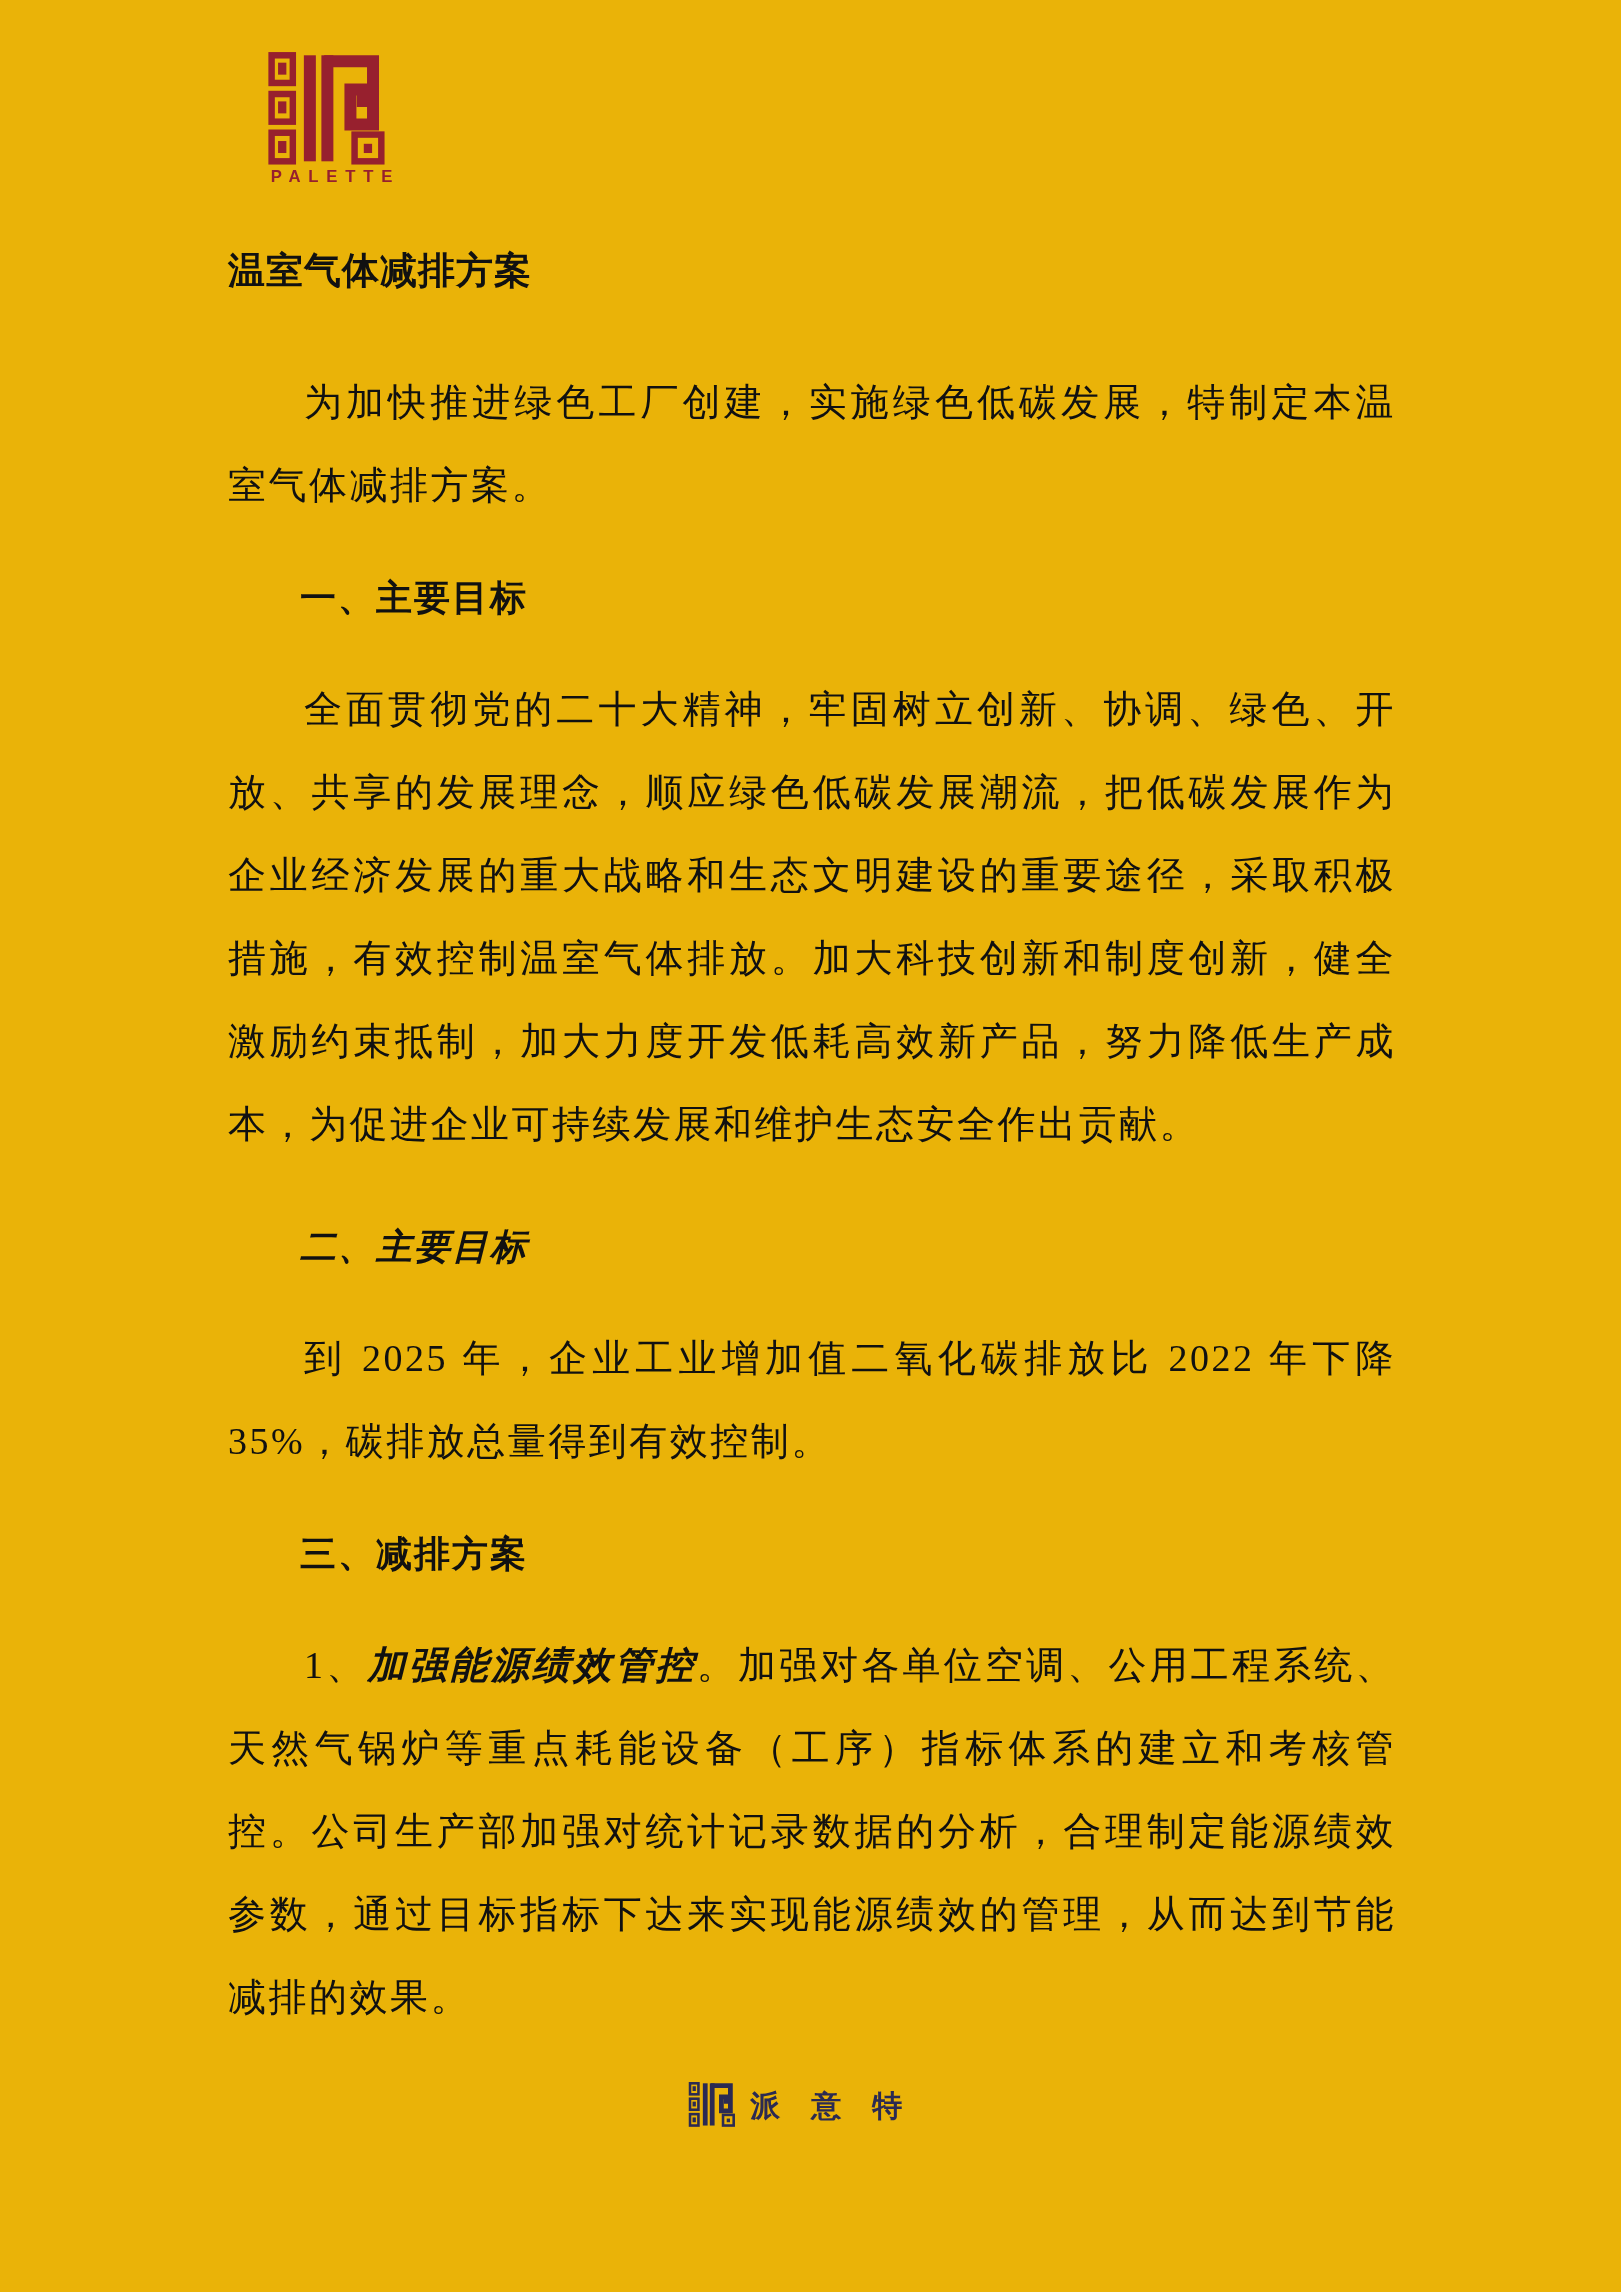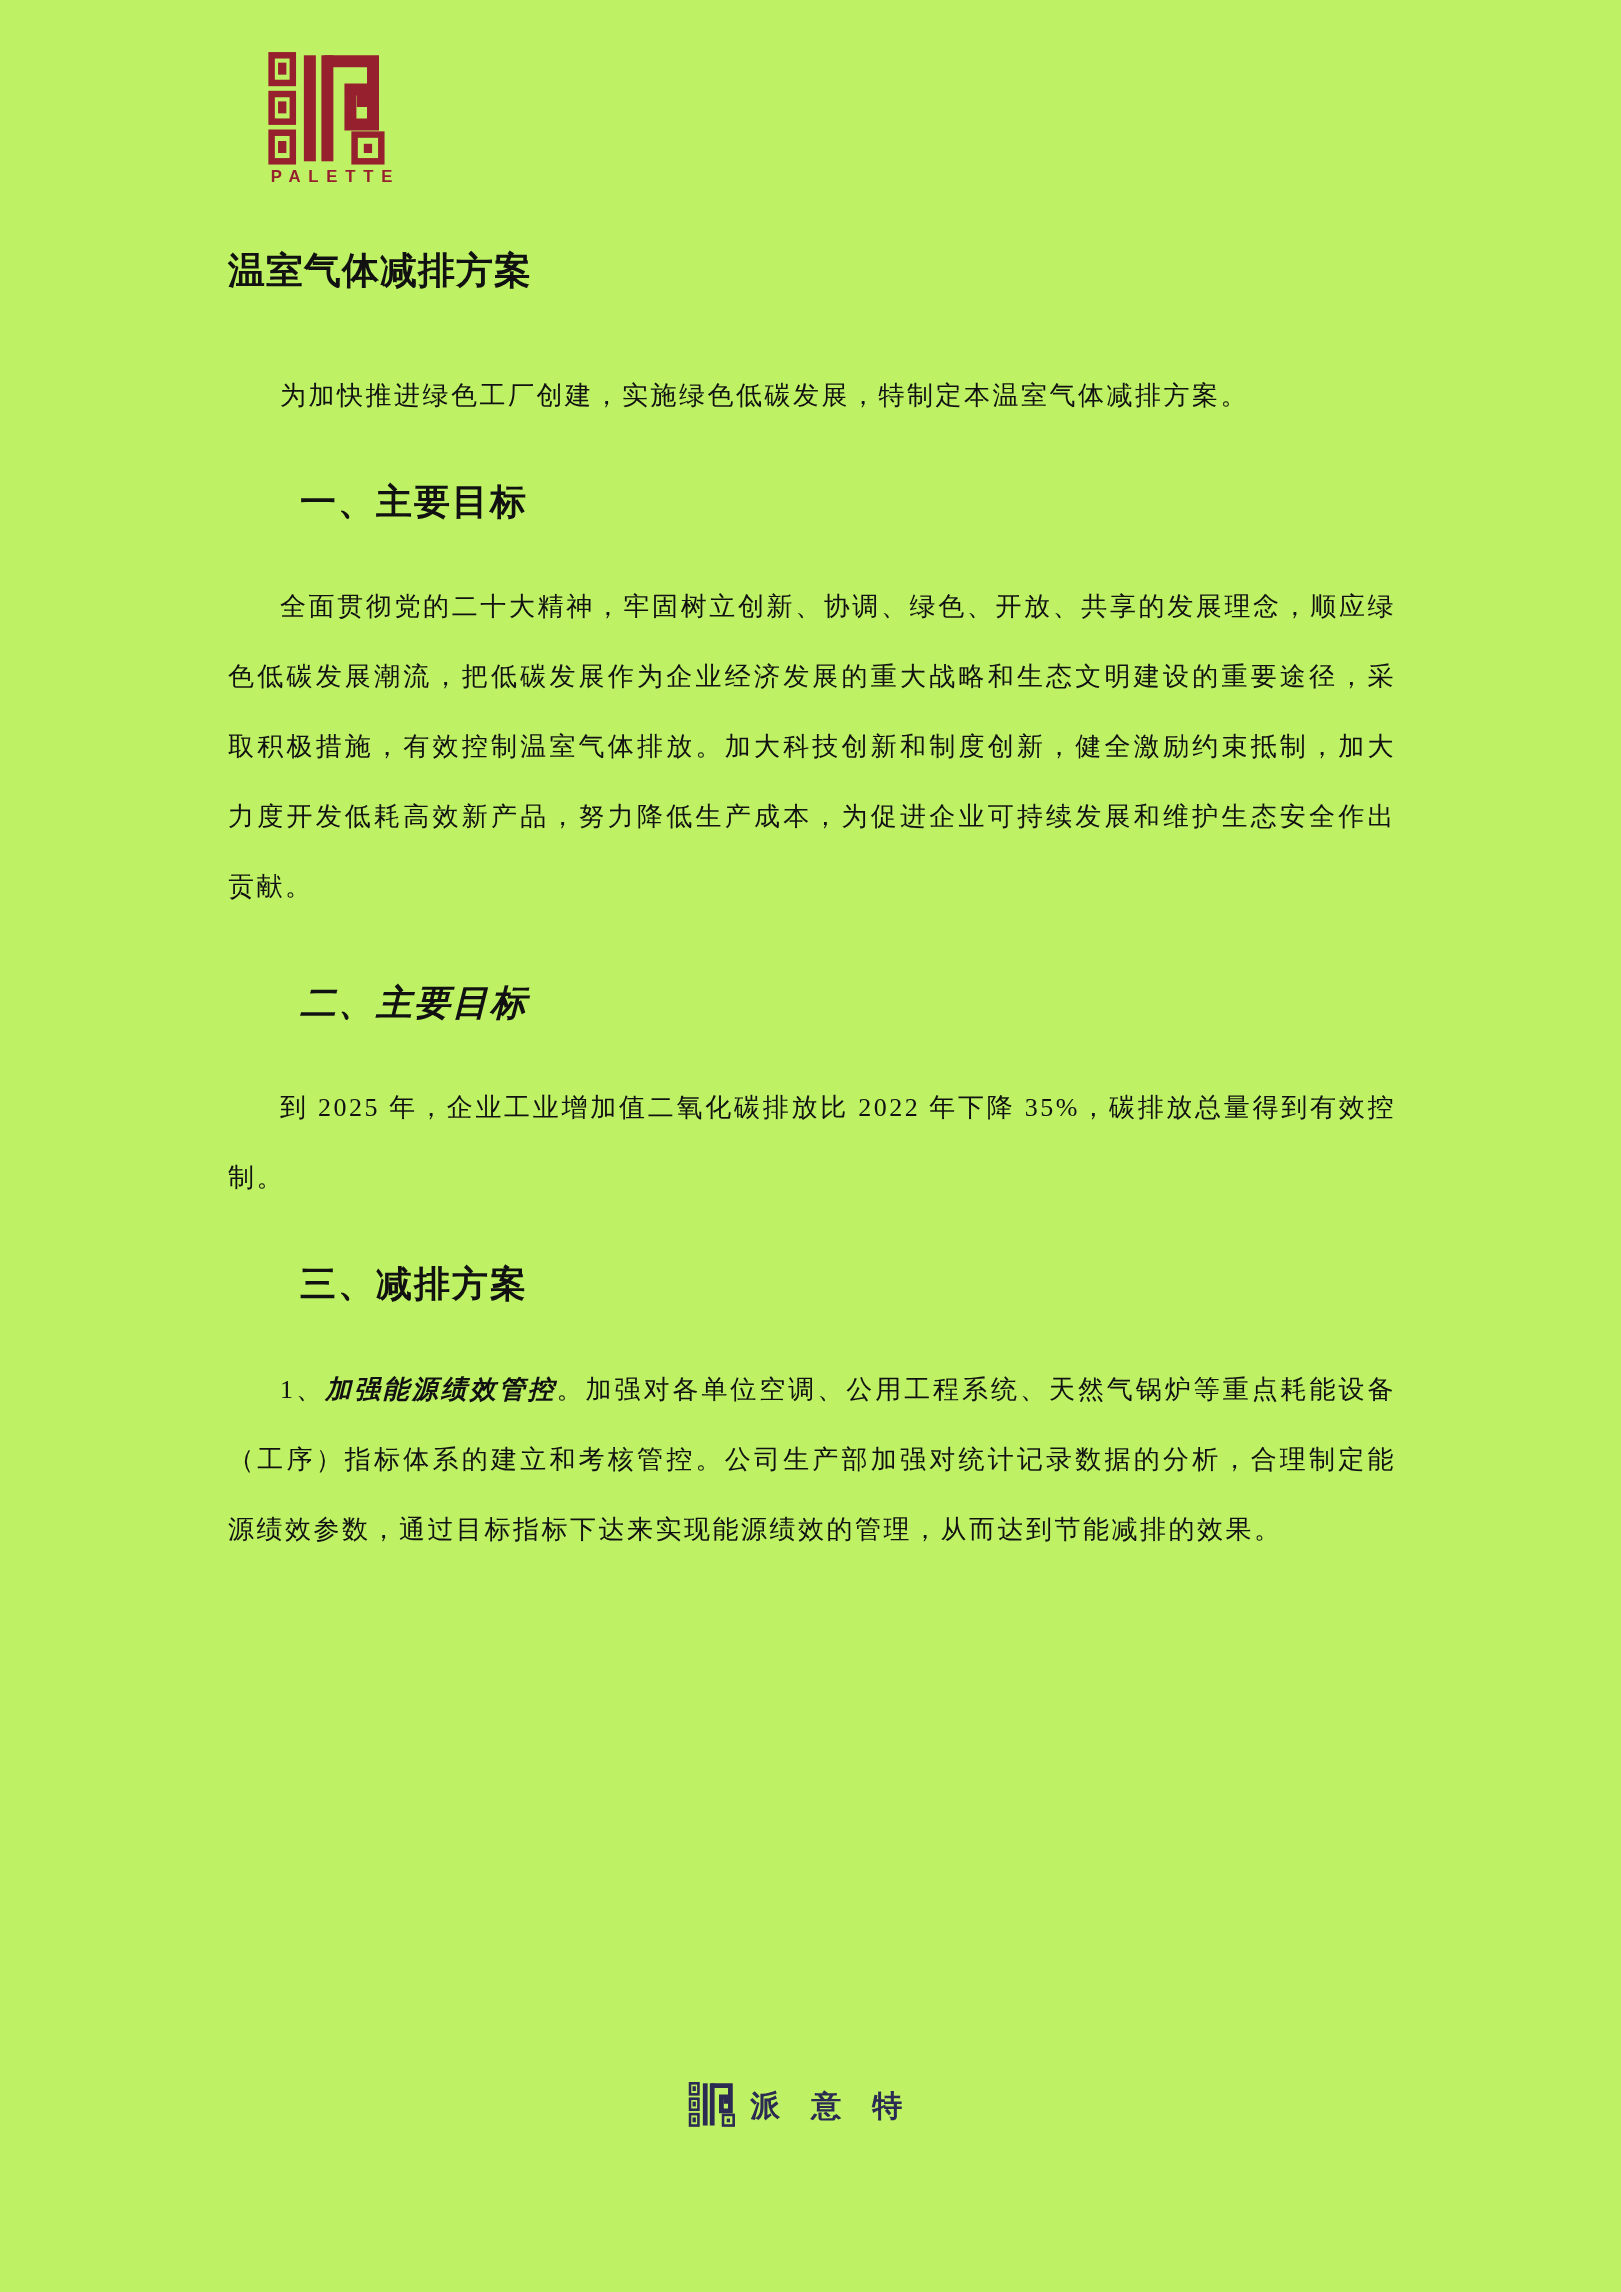--- a/index.html
+++ b/index.html
@@ -4,21 +4,21 @@
 <style>
   * { margin: 0; padding: 0; box-sizing: border-box; }
   html, body { background: #ffffff; }
   body { font-family: "Liberation Serif", "DejaVu Serif", serif; color: #111111; }
 
   .page {
     position: relative;
     width: 1621px;
     height: 2293px;
     margin: 0 auto;
-    background: #bef264;
+    background: #eab308;
     overflow: hidden;
   }
 
   
   .brand-header {
     position: absolute;
     left: 263px;
     top: 47px;
     width: 125px;
     text-align: center;
@@ -46,22 +46,22 @@
   .doc-title {
     margin-top: 248px;
     font-size: 37px;
     line-height: 45px;
     font-weight: 700;
     text-align: left;
     letter-spacing: 1px;
   }
 
   .body-para {
-    font-size: 26px;
-    line-height: 70px;
+    font-size: 38px;
+    line-height: 83px;
     letter-spacing: 2.5px;
     text-align: justify;
     text-justify: inter-ideograph;
     text-align-last: left;
     text-indent: 2em;
   }
   .para-intro { margin-top: 68px; }
 
   .section-heading {
     margin-top: 29px;

